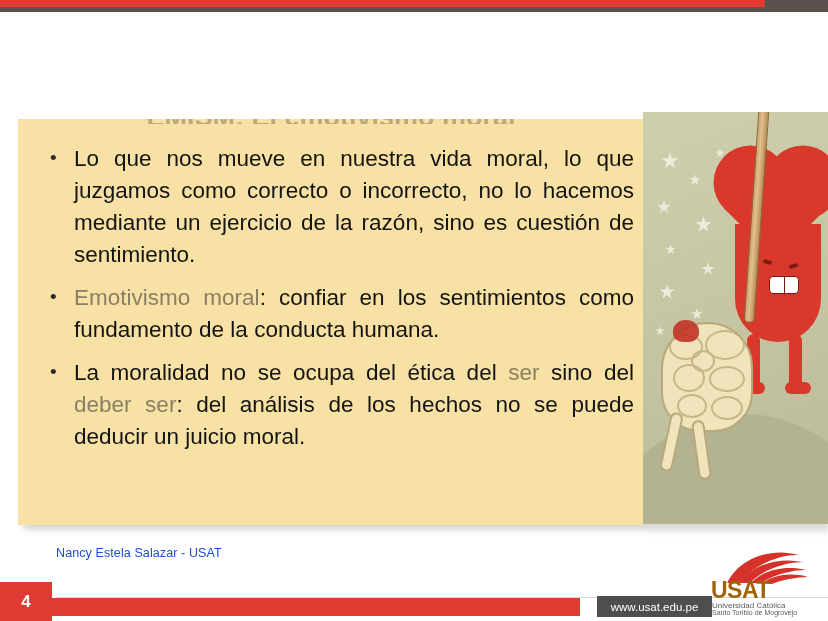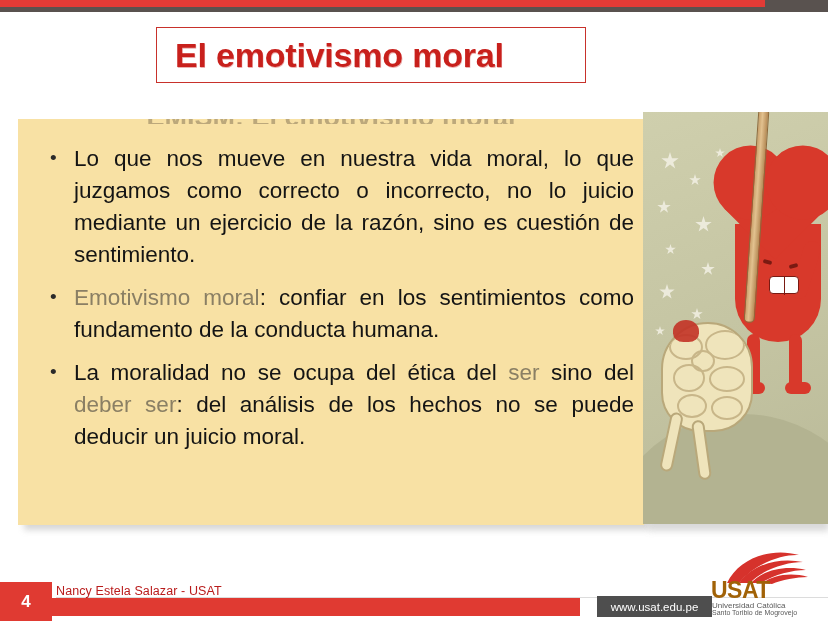--- a/index.html
+++ b/index.html
@@ -274,23 +274,23 @@
     align-items: center;
     justify-content: center;
   }
   .footer-number span {
     color: #ffffff;
     font-size: 17px;
     font-weight: bold;
   }
   .footer-author {
     position: absolute;
-    left: 56px; top: 584px;
+    left: 56px; top: 546px;
     font-size: 12.5px;
-    color: #b91c1c;
+    color: #1d4ed8;
     letter-spacing: .1px;
   }
   .footer-rule {
     position: absolute;
     left: 56px; top: 597px;
     width: 772px; height: 1px;
     background: #dcdcdc;
   }
   .footer-redbar {
     position: absolute;
@@ -346,29 +346,26 @@
 </style>
 </head>
 <body>
 
 <div id="slide">
 
   <div class="topbar-red"></div>
   <div class="topbar-gray"></div>
   <div class="topbar-gray-right"></div>
 
-  <div class="title-box">
-    <div class="title-text">El emotivismo moral</div>
-  </div>
 
   <div class="panel-shadow"></div>
   <div class="panel">
     <div class="ghost-heading">EMISM: El emotivismo moral</div>
     <ul class="bullets" id="bullet-list">
-        <li class="bullet"><span>Lo que nos mueve en nuestra vida moral, lo que juzgamos como correcto o incorrecto, no lo juicio  mediante un ejercicio de la razón, sino es cuestión de sentimiento.</span></li>
+        <li class="bullet"><span>Lo que nos mueve en nuestra vida moral, lo que juzgamos como correcto o incorrecto, no lo hacemos  mediante un ejercicio de la razón, sino es cuestión de sentimiento.</span></li>
         <li class="bullet"><span class="muted">Emotivismo moral</span><span>: confiar en los sentimientos como fundamento de la conducta humana.</span></li>
         <li class="bullet"><span>La moralidad no se ocupa del ética del </span><span class="muted">ser</span><span> sino del </span><span class="muted">deber ser</span><span>: del análisis de los hechos no se puede deducir un juicio moral.</span></li>
       </ul>
   </div>
 
   <div class="art-shadow"></div>
   <div class="art">
     <div class="art-bg-wall"></div>
     <div class="art-floor"></div>
 

